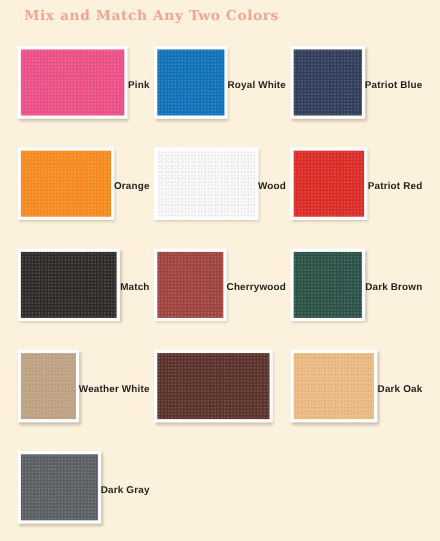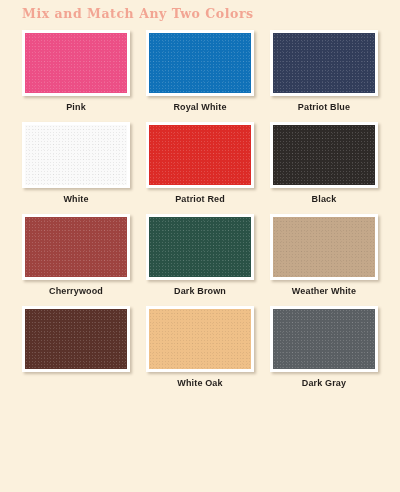--- a/index.html
+++ b/index.html
@@ -44,21 +44,20 @@
     grid-template-columns: repeat(3, 120px);
     justify-content: center;
     column-gap: 4px;
     row-gap: 0px;
   }
   .cell {
     width: 120px;
     height: 92px;
     position: relative;
     display: flex;
-    flex-direction: column;
     align-items: center;
   }
   .frame {
     width: 108px;
     height: 66px;
     background: #ffffff;
     padding: 3px;
     box-sizing: border-box;
     box-shadow: 1.5px 2px 2.5px rgba(90, 70, 45, 0.30);
     margin-top: 2px;
@@ -121,35 +120,41 @@
         <div class="caption">Royal White</div>
       </div>
       <div class="cell">
         <div class="frame">
           <div class="chip" style="background: rgb(50, 61, 90);"></div>
         </div>
         <div class="caption">Patriot Blue</div>
       </div>
       <div class="cell">
         <div class="frame">
+          <div class="chip" style="background: rgb(246, 138, 30);"></div>
+        </div>
+        <div class="caption">Orange</div>
+      </div>
+      <div class="cell">
+        <div class="frame">
           <div class="chip light-chip" style="background: rgb(250, 250, 250);"></div>
         </div>
-        <div class="caption">White</div>
+        <div class="caption">Wood</div>
       </div>
       <div class="cell">
         <div class="frame">
           <div class="chip" style="background: rgb(220, 43, 39);"></div>
         </div>
         <div class="caption">Patriot Red</div>
       </div>
       <div class="cell">
         <div class="frame">
           <div class="chip" style="background: rgb(46, 42, 40);"></div>
         </div>
-        <div class="caption">Black</div>
+        <div class="caption">Match</div>
       </div>
       <div class="cell">
         <div class="frame">
           <div class="chip" style="background: rgb(158, 67, 64);"></div>
         </div>
         <div class="caption">Cherrywood</div>
       </div>
       <div class="cell">
         <div class="frame">
           <div class="chip" style="background: rgb(42, 82, 70);"></div>
@@ -164,21 +169,21 @@
       </div>
       <div class="cell">
         <div class="frame">
           <div class="chip" style="background: rgb(90, 50, 42);"></div>
         </div>
       </div>
       <div class="cell">
         <div class="frame">
           <div class="chip light-chip" style="background: rgb(239, 192, 136);"></div>
         </div>
-        <div class="caption">White Oak</div>
+        <div class="caption">Dark Oak</div>
       </div>
       <div class="cell">
         <div class="frame">
           <div class="chip" style="background: rgb(90, 95, 99);"></div>
         </div>
         <div class="caption">Dark Gray</div>
       </div>
     </div>
 
 </div>

